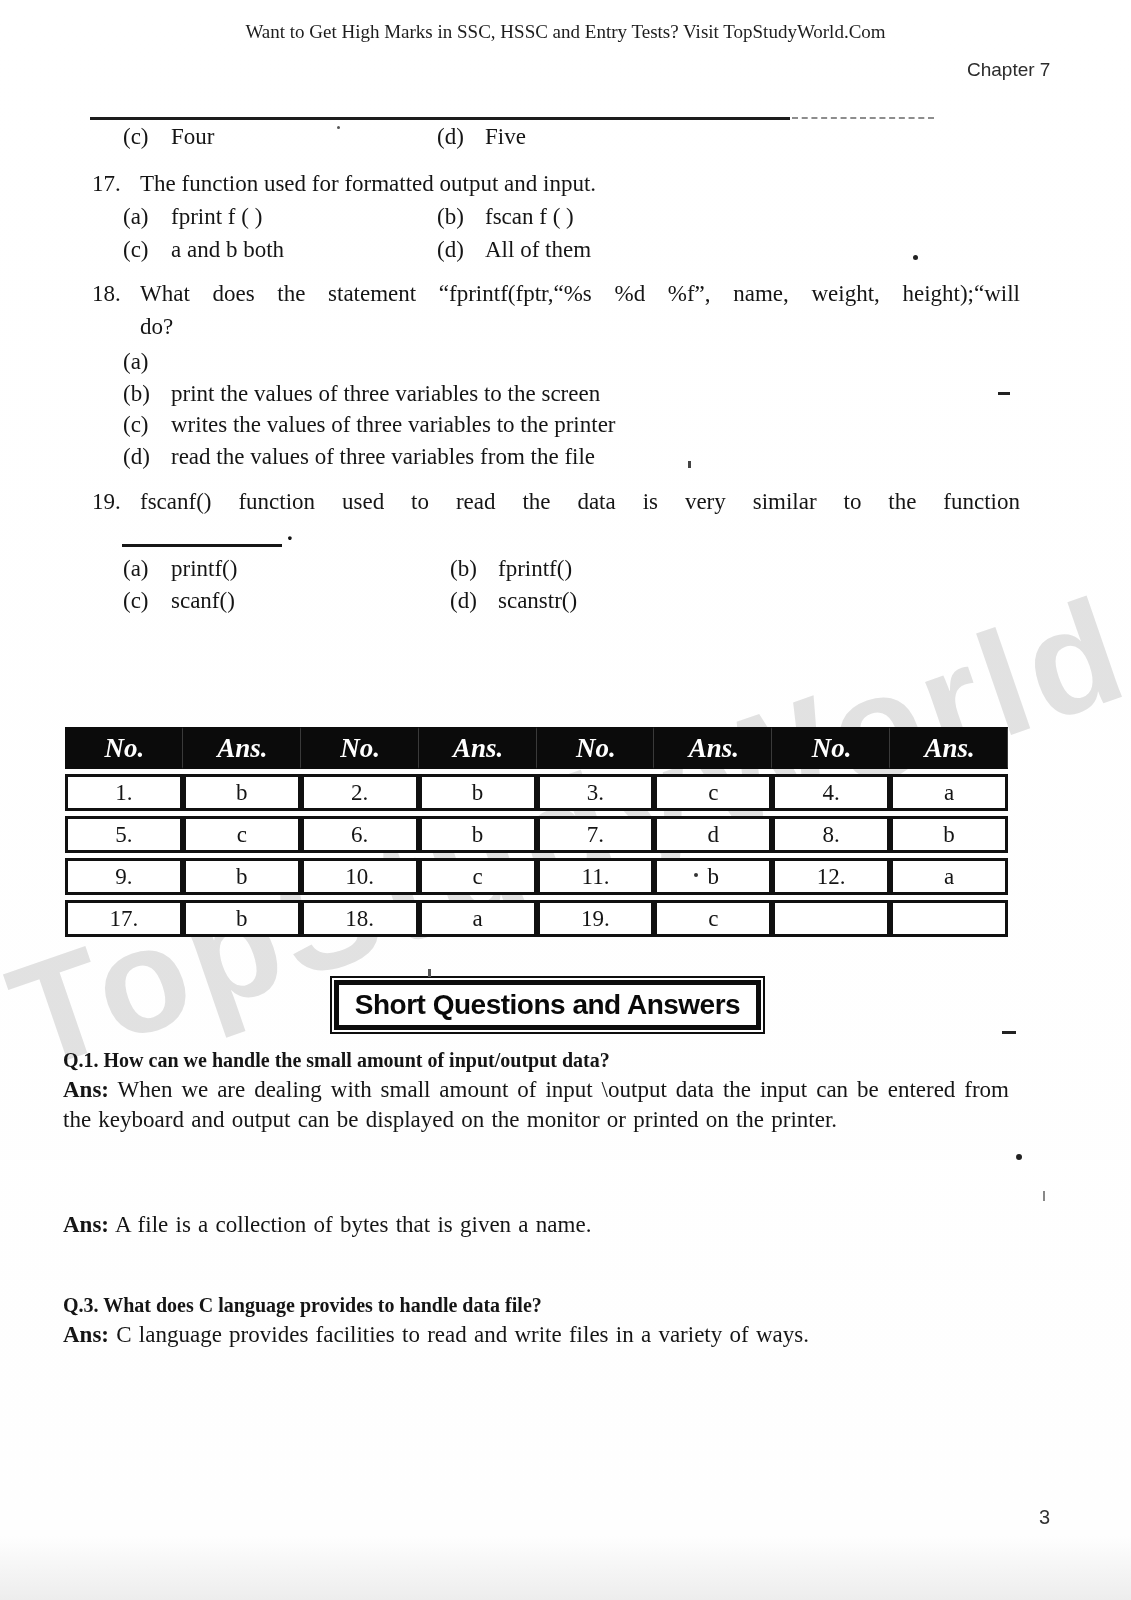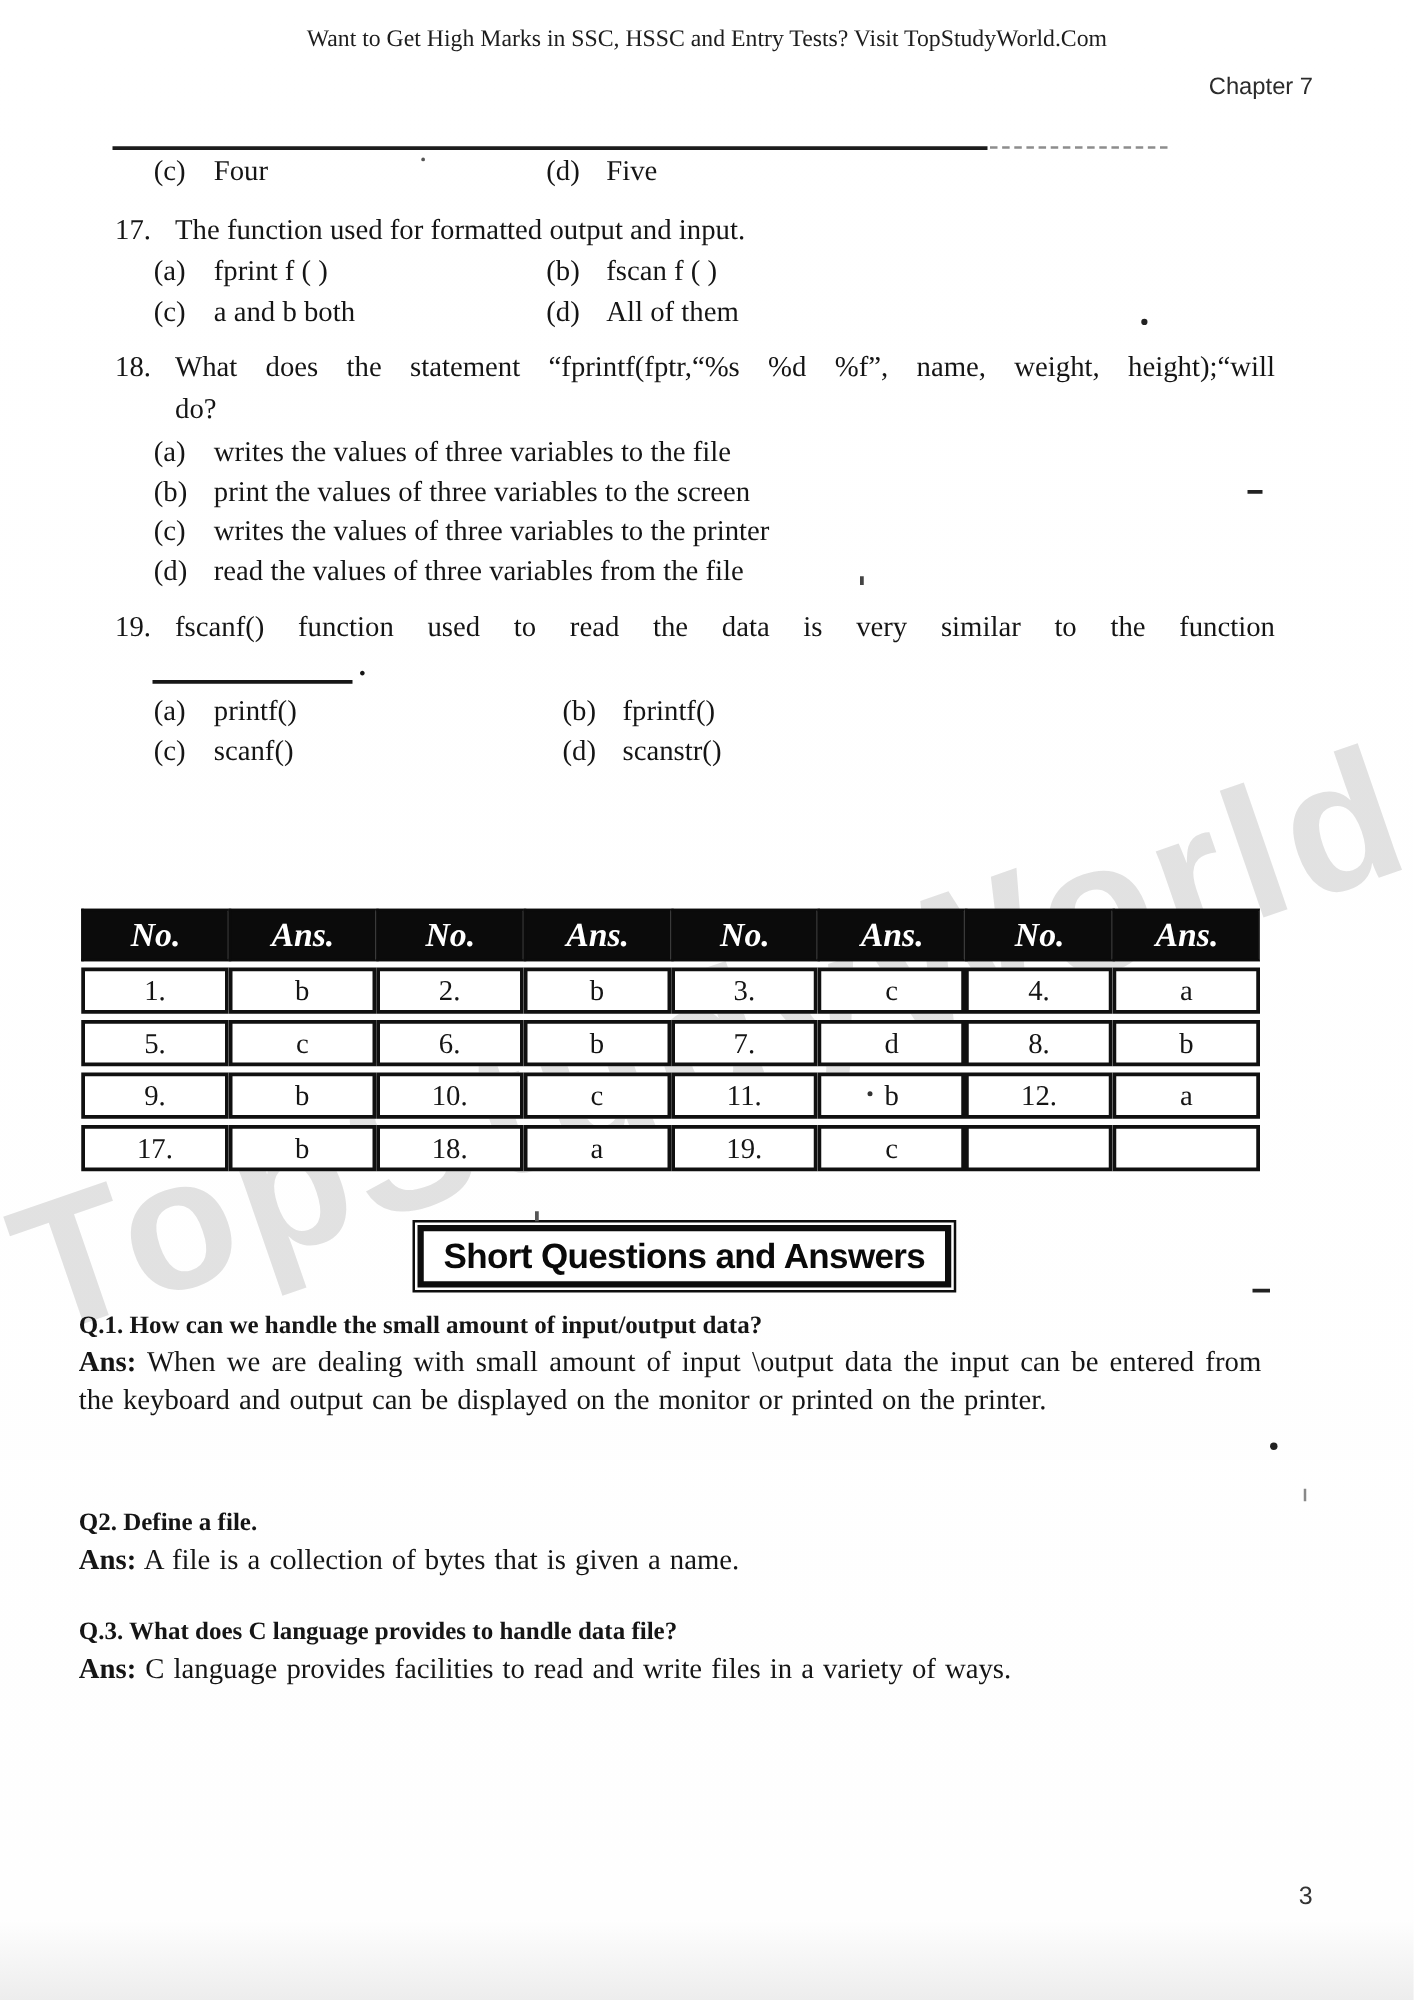--- a/index.html
+++ b/index.html
@@ -166,21 +166,20 @@
   </div>
 
   <div class="q-row" style="top:281px;">
     <span class="q-num">18.</span>
     <span class="q-text justify-line">What does the statement “fprintf(fptr,“%s %d %f”, name, weight, height);“will</span>
   </div>
   <div class="abs q-font" style="top:314px; left:140px;">do?</div>
   <div class="abs" style="top:346px; left:123px;">
     <div class="opt18">
       <span class="opt-letter">(a)</span>
-      <span>writes the values of three variables to the file</span>
     </div>
     <div class="opt18">
       <span class="opt-letter">(b)</span>
       <span>print the values of three variables to the screen</span>
     </div>
     <div class="opt18">
       <span class="opt-letter">(c)</span>
       <span>writes the values of three variables to the printer</span>
     </div>
     <div class="opt18">
@@ -277,21 +276,20 @@
   <div class="sqa-box">
     <span>Short Questions and Answers</span>
   </div>
 
   <div class="qa" style="top:1049px;">
     <div class="qa-q">Q.1. How can we handle the small amount of input/output data?</div>
     <p class="qa-a"><b>Ans:</b> <span>When we are dealing with small amount of input \output data the input can be entered from the keyboard and output can be displayed on the monitor or printed on the printer.</span></p>
   </div>
 
   <div class="qa" style="top:1207px;">
-    <div class="qa-q">Q2. Define a file.</div>
     <p class="qa-a"><b>Ans:</b> <span>A file is a collection of bytes that is given a name.</span></p>
   </div>
 
   <div class="qa" style="top:1294px;">
     <div class="qa-q">Q.3. What does C language provides to handle data file?</div>
     <p class="qa-a"><b>Ans:</b> <span>C language provides facilities to read and write files in a variety of ways.</span></p>
   </div>
 
   <div class="page-num">3</div>
 

